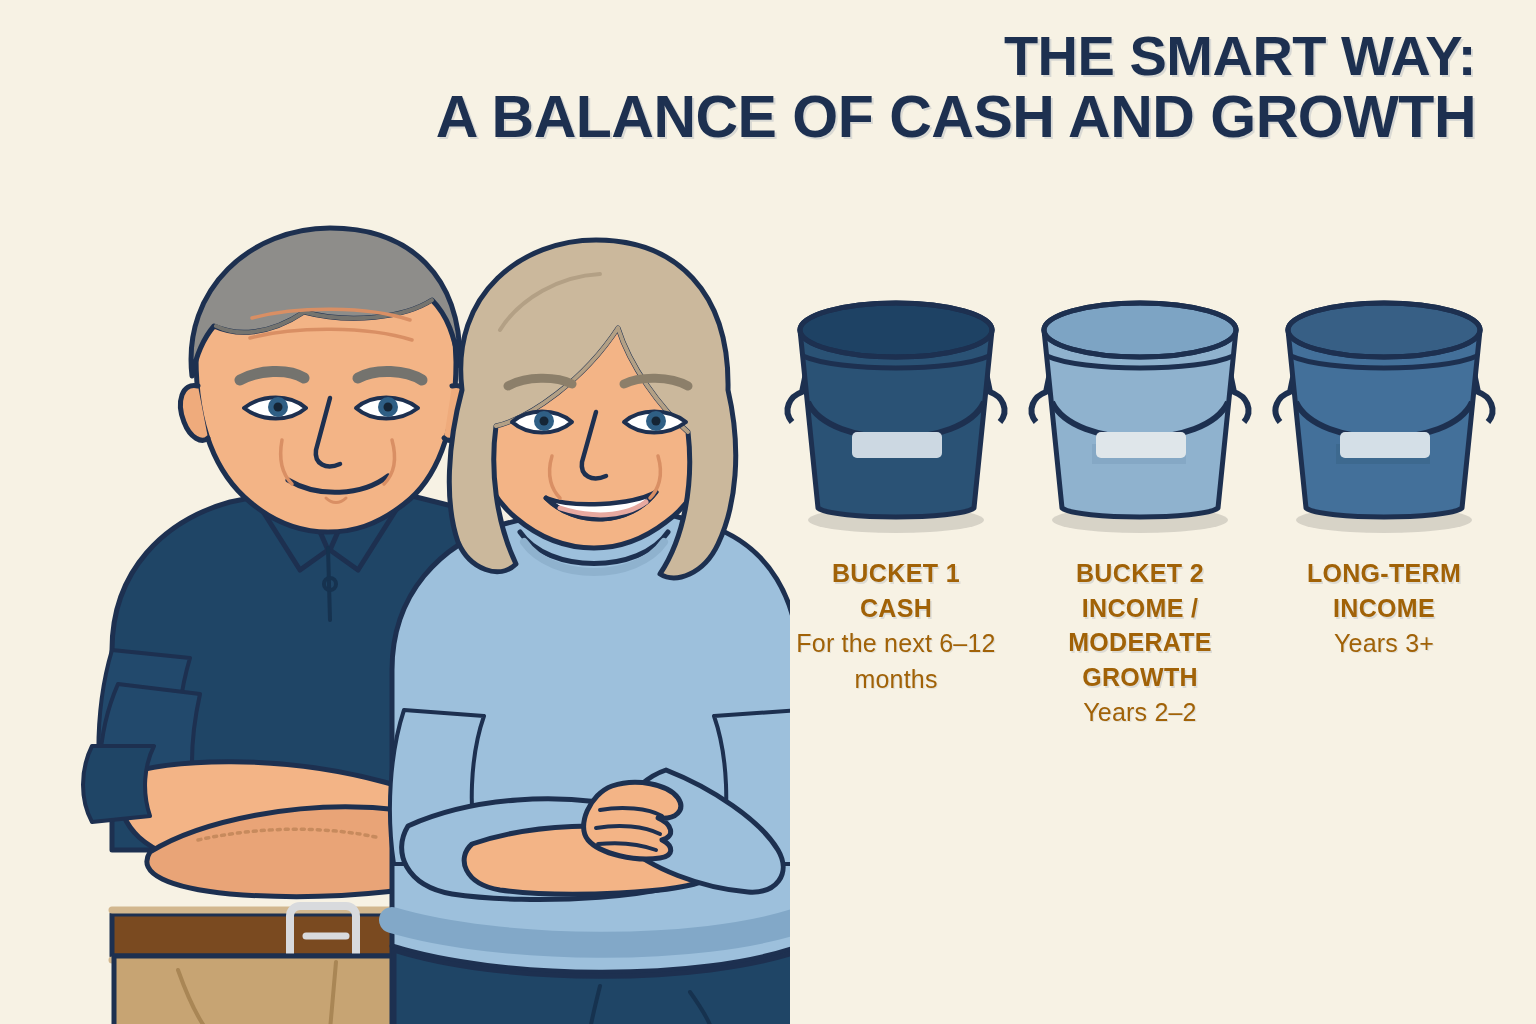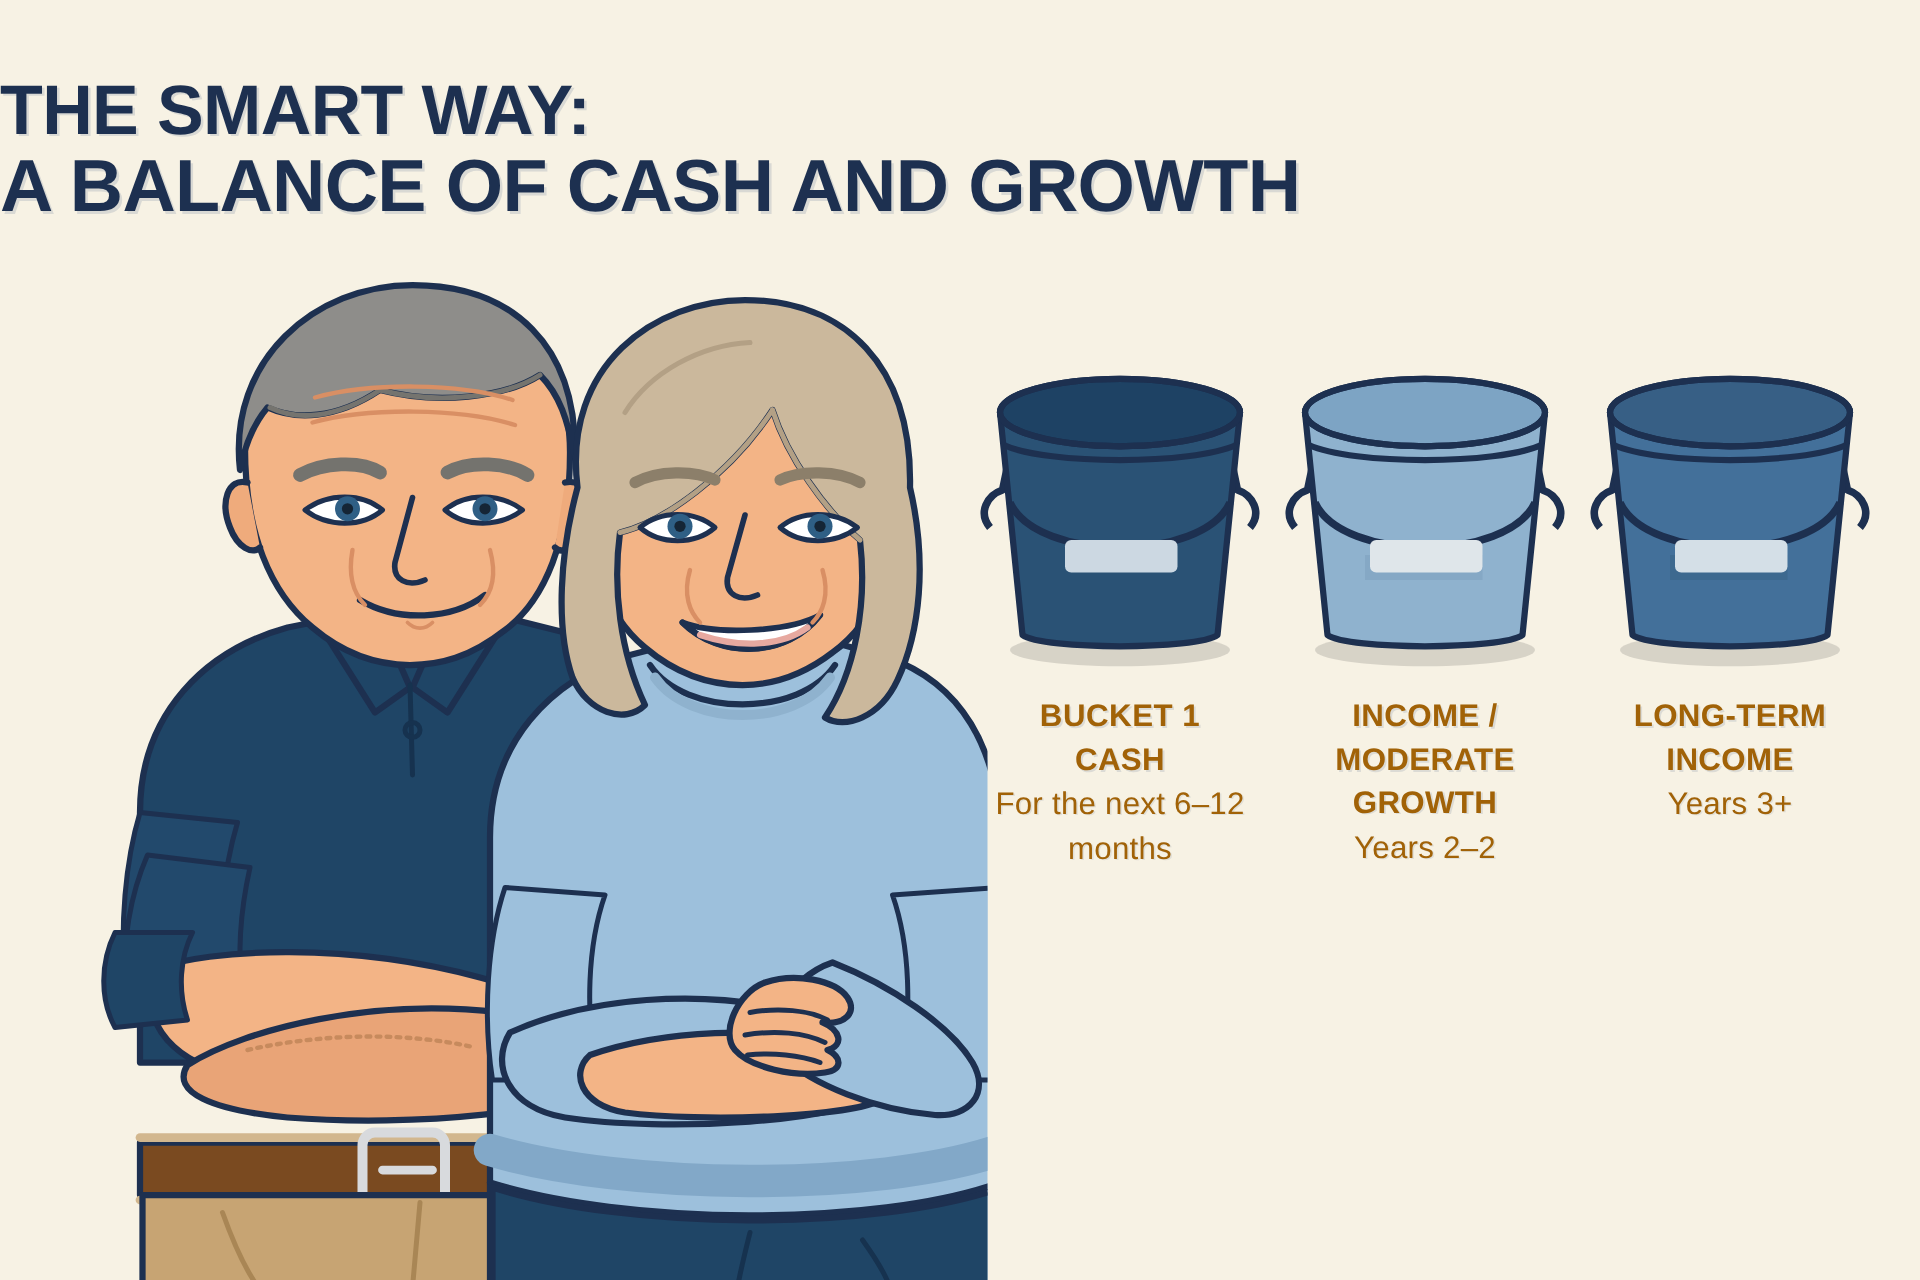--- a/index.html
+++ b/index.html
@@ -11,22 +11,22 @@
   }
   .canvas {
     position:relative;
     width:1536px; height:1024px;
     background:#f7f2e4;
   }
 
   
   .title-block {
     position:absolute;
-    top:58px; left:0; width:1476px;
-    text-align:left;
+    top:26px; left:0; width:1476px;
+    text-align:right;
     z-index:6;
   }
   .title-line {
     color:#1d3050;
     font-weight:bold;
     letter-spacing:-0.5px;
     line-height:1.08;
     text-shadow:2px 2px 0 rgba(150,160,175,0.30);
   }
   .title-line.l1 { font-size:56px; }
@@ -292,20 +292,21 @@
 
   <div class="captions">
 
     <div class="cap-col b1">
       <div class="cap-id">BUCKET 1</div>
       <div class="cap-name">CASH</div>
       <div class="cap-horizon">For the next 6–12 months</div>
     </div>
 
     <div class="cap-col b2">
+      <div class="cap-id">BUCKET 2</div>
       <div class="cap-name">INCOME / MODERATE GROWTH</div>
       <div class="cap-horizon">Years 2–2</div>
     </div>
 
     <div class="cap-col b3">
       <div class="cap-name">LONG-TERM INCOME</div>
       <div class="cap-horizon">Years 3+</div>
     </div>
   </div>
 

